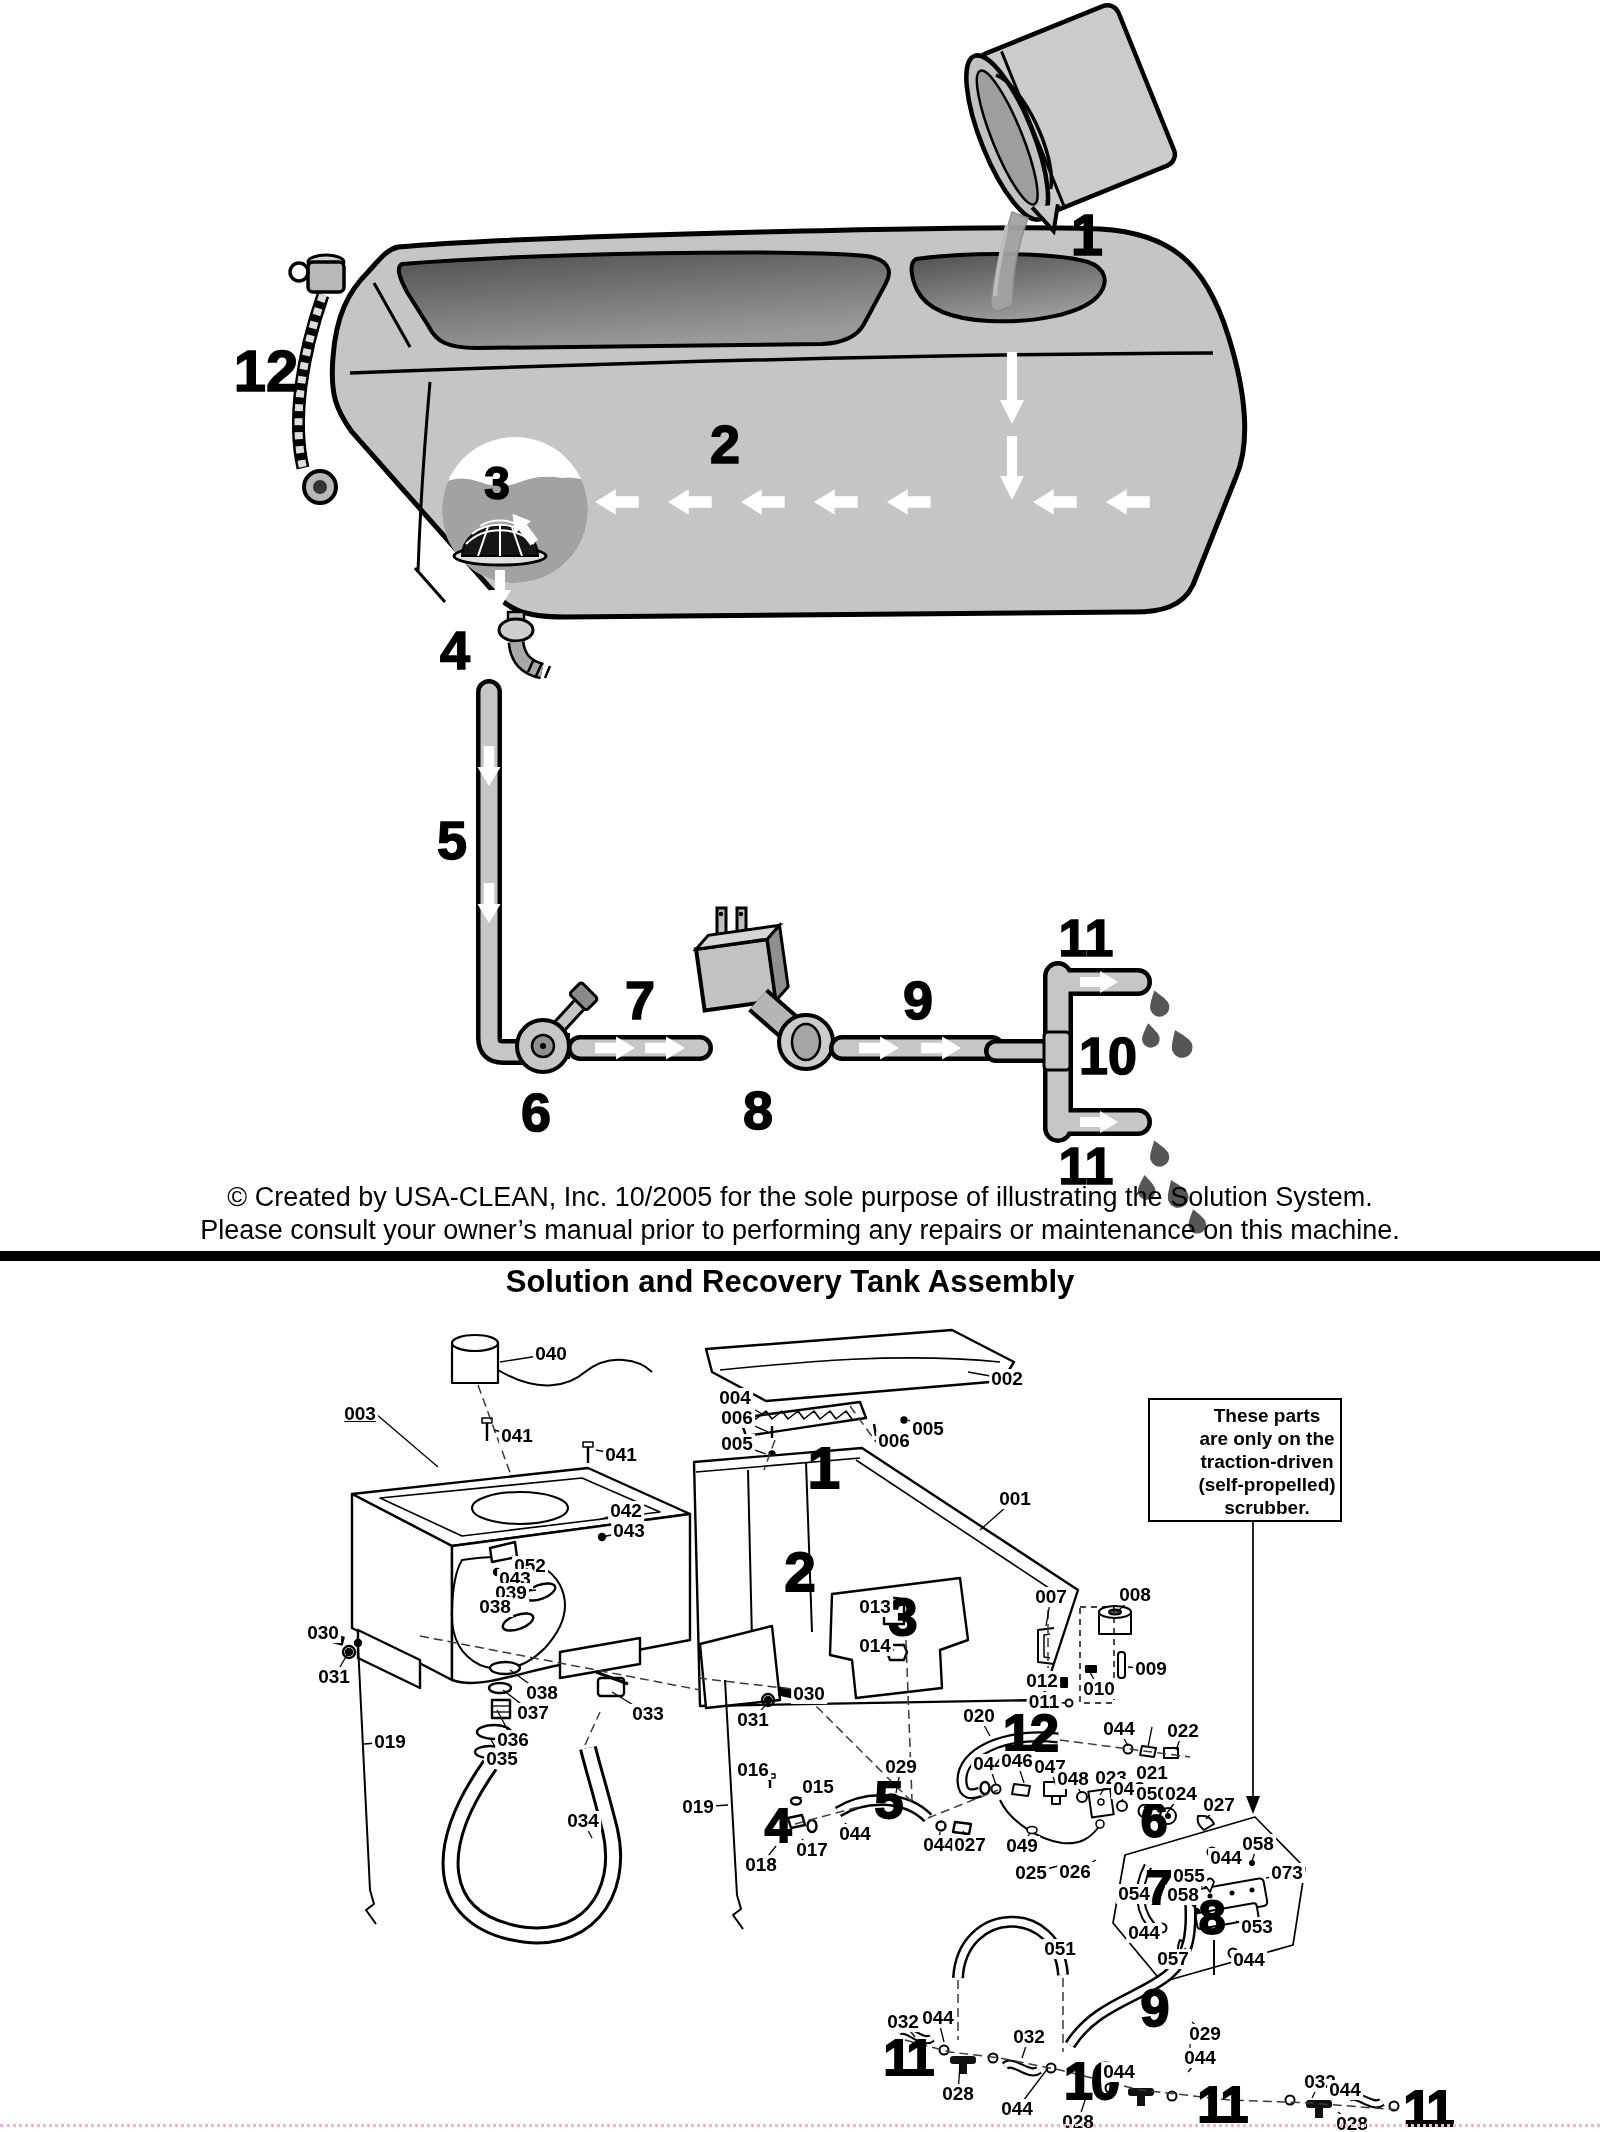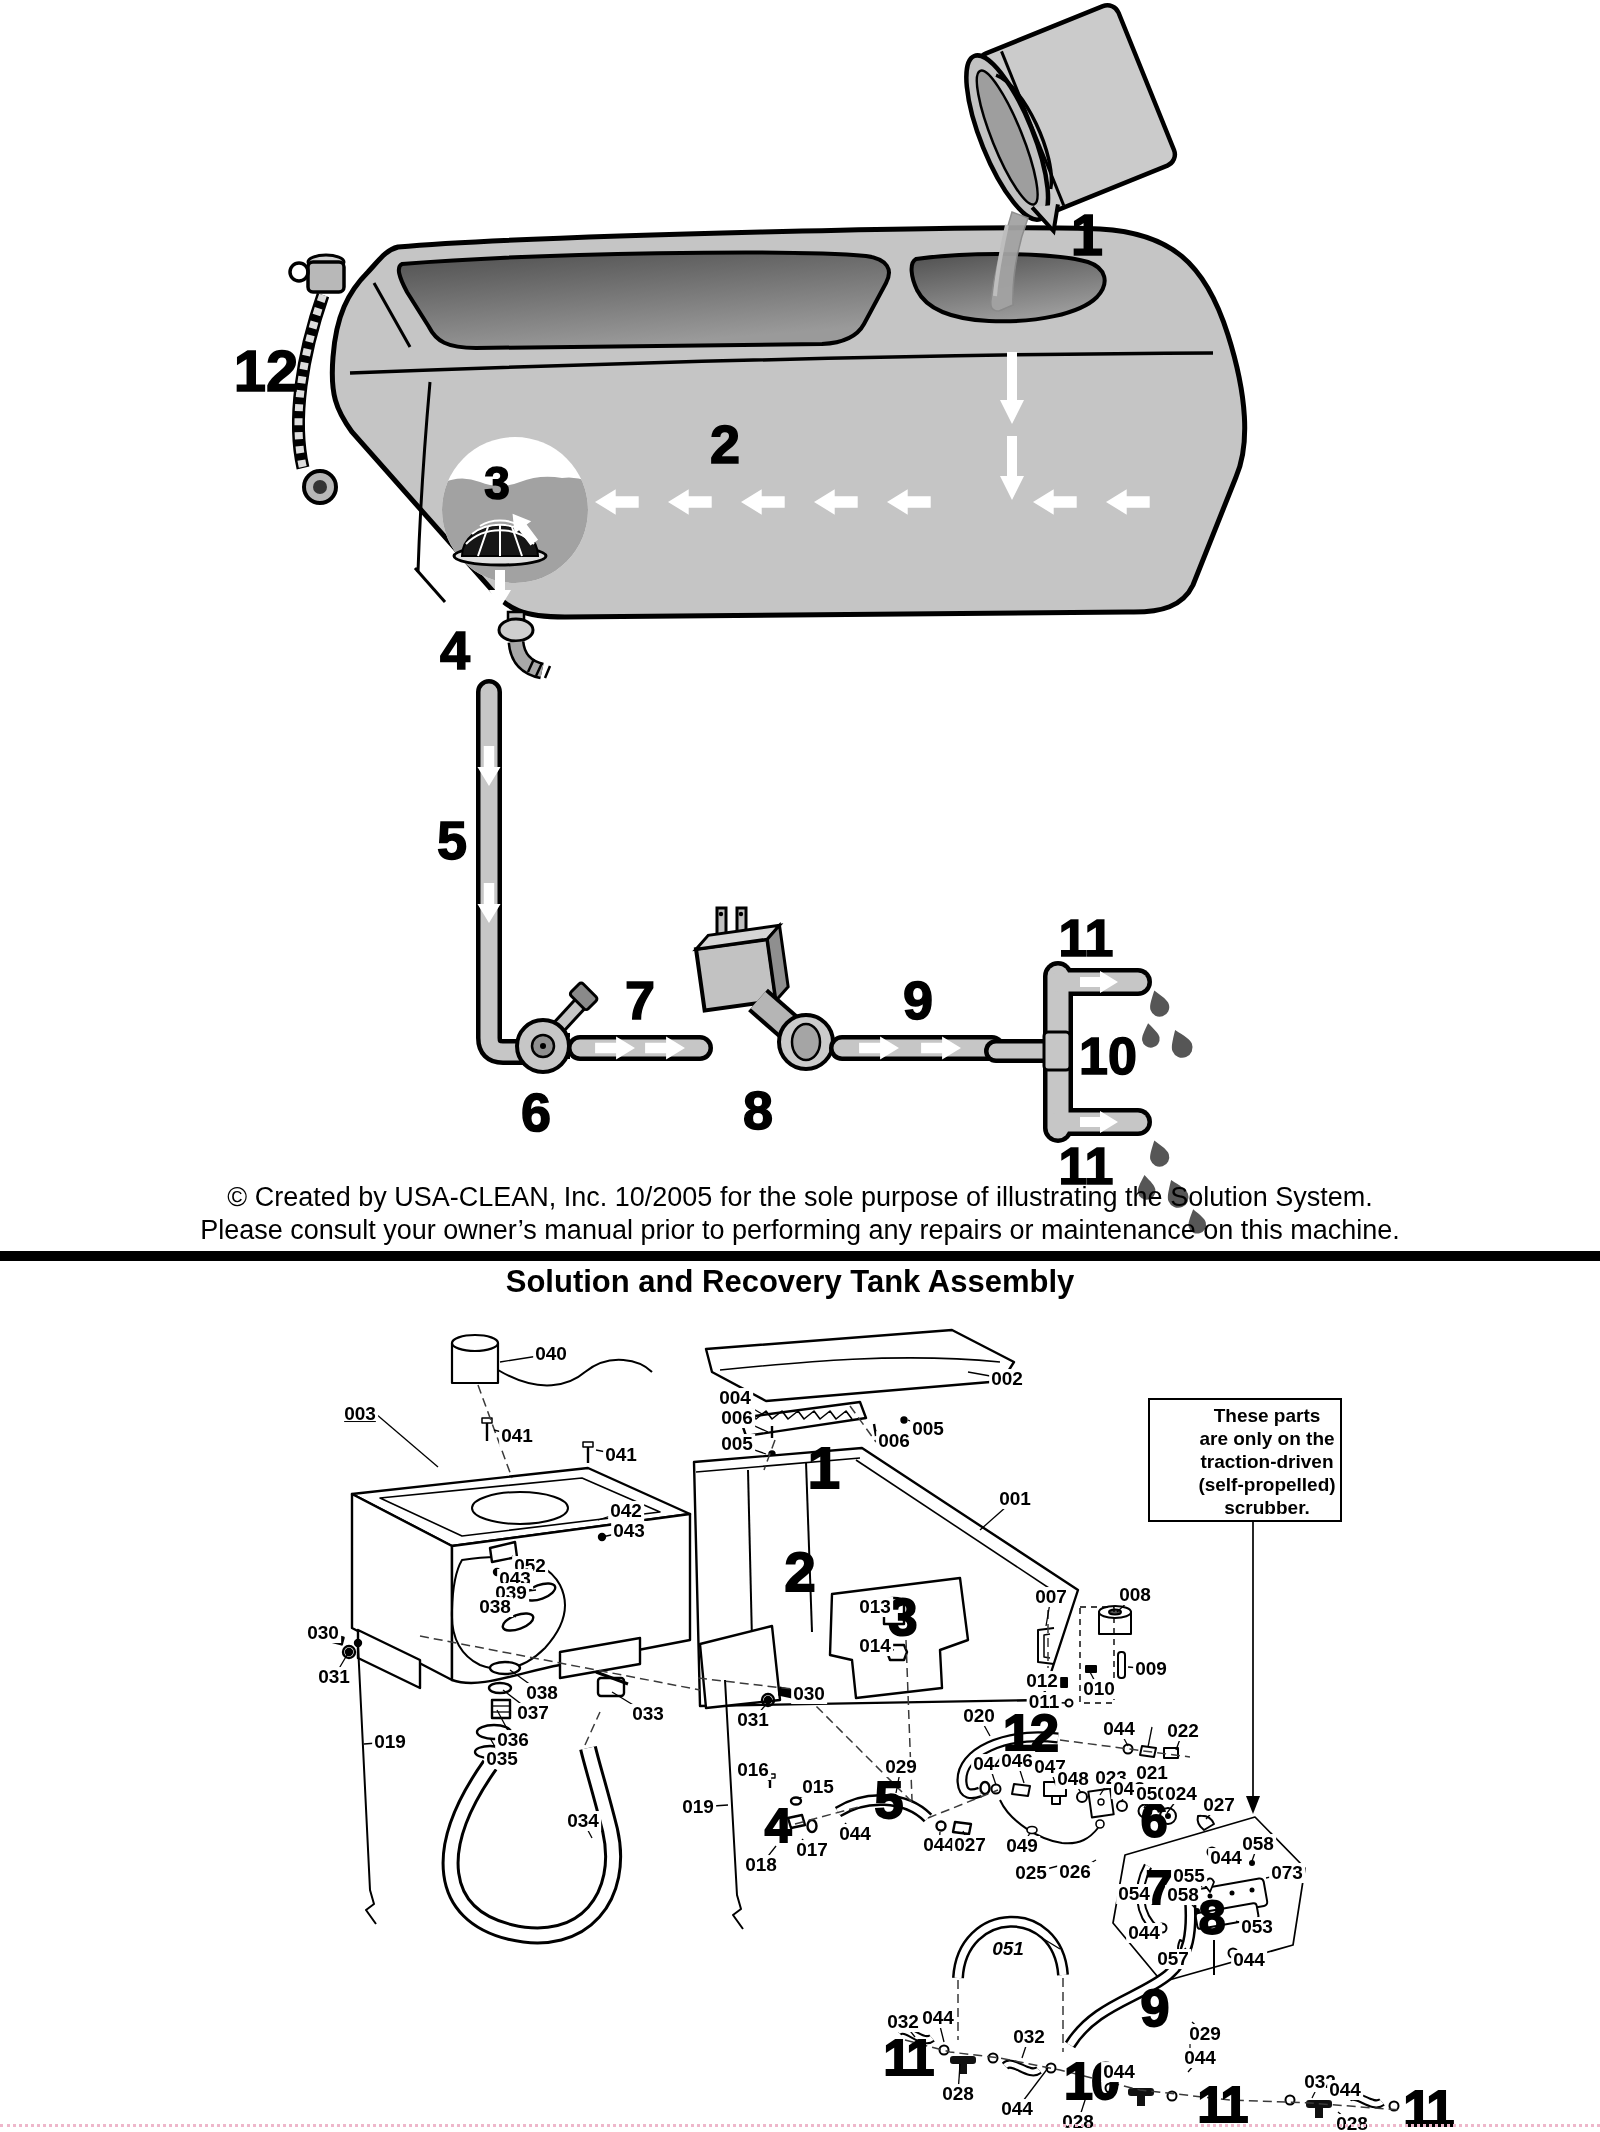--- a/index.html
+++ b/index.html
@@ -563,21 +563,21 @@
     <span class="lbl" style="left: 1050px; top: 1767px;">047</span>
     <span class="lbl" style="left: 1152px; top: 1727px; margin-top: 46px;">021</span>
     <span class="lbl" style="left: 1183px; top: 1731px;">022</span>
     <span class="lbl" style="left: 1119px; top: 1729px;">044</span>
     <span class="lbl" style="left: 1073px; top: 1779px;">048</span>
     <span class="lbl" style="left: 1111px; top: 1778px;">023</span>
     <span class="lbl" style="left: 1129px; top: 1789px;">048</span>
     <span class="lbl" style="left: 1152px; top: 1794px;">050</span>
     <span class="lbl" style="left: 1181px; top: 1794px;">024</span>
     <span class="lbl" style="left: 1219px; top: 1805px;">027</span>
-    <span class="lbl" style="left: 1008px; top: 1949px; font-style: italic;">051</span>
+    <span class="lbl" style="left: 1060px; top: 1949px;">051</span>
     <span class="lbl" style="left: 1258px; top: 1844px;">058</span>
     <span class="lbl" style="left: 1287px; top: 1873px;">073</span>
     <span class="lbl" style="left: 1189px; top: 1876px;">055</span>
     <span class="lbl" style="left: 1134px; top: 1894px;">054</span>
     <span class="lbl" style="left: 1183px; top: 1895px;">058</span>
     <span class="lbl" style="left: 1257px; top: 1927px;">053</span>
     <span class="lbl" style="left: 1226px; top: 1858px;">044</span>
     <span class="lbl" style="left: 1144px; top: 1933px;">044</span>
     <span class="lbl" style="left: 1173px; top: 1959px;">057</span>
     <span class="lbl" style="left: 1249px; top: 1960px;">044</span>

